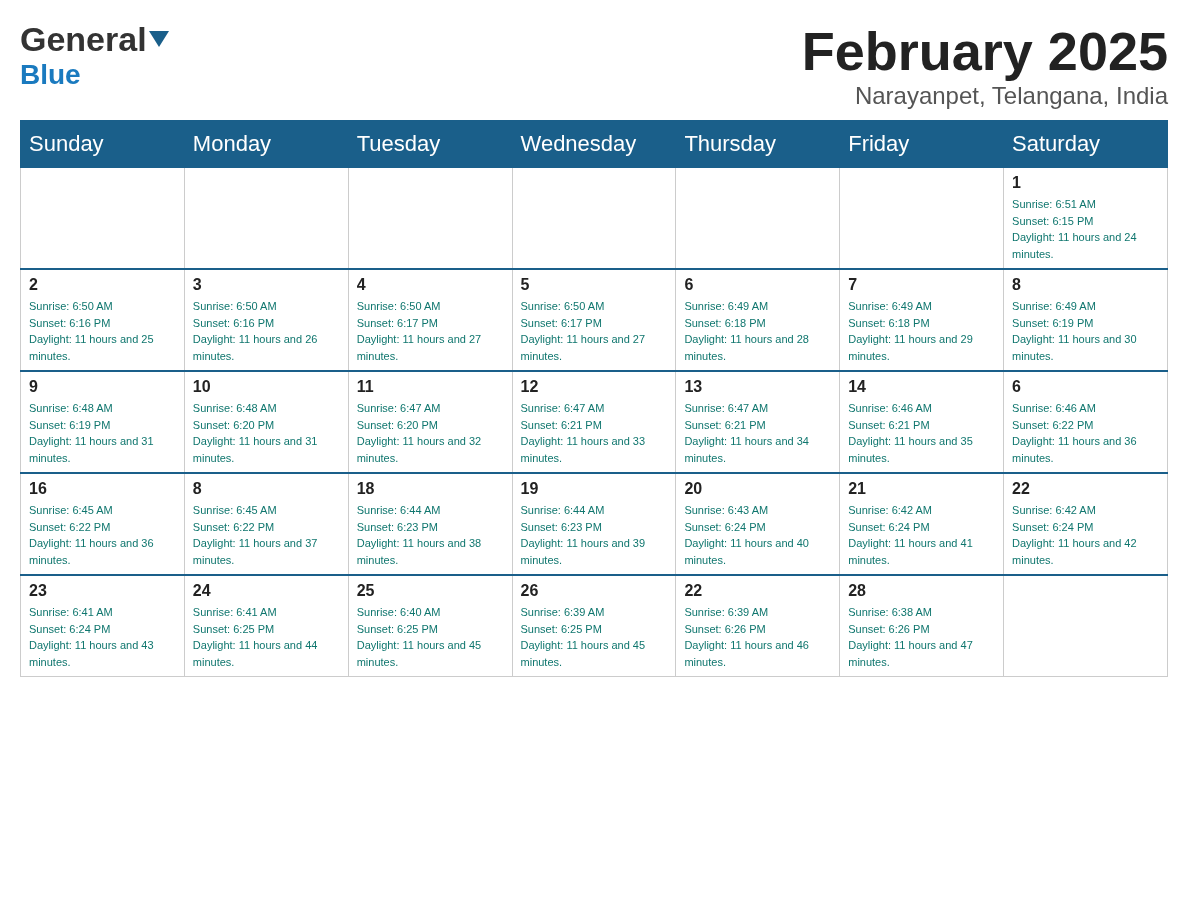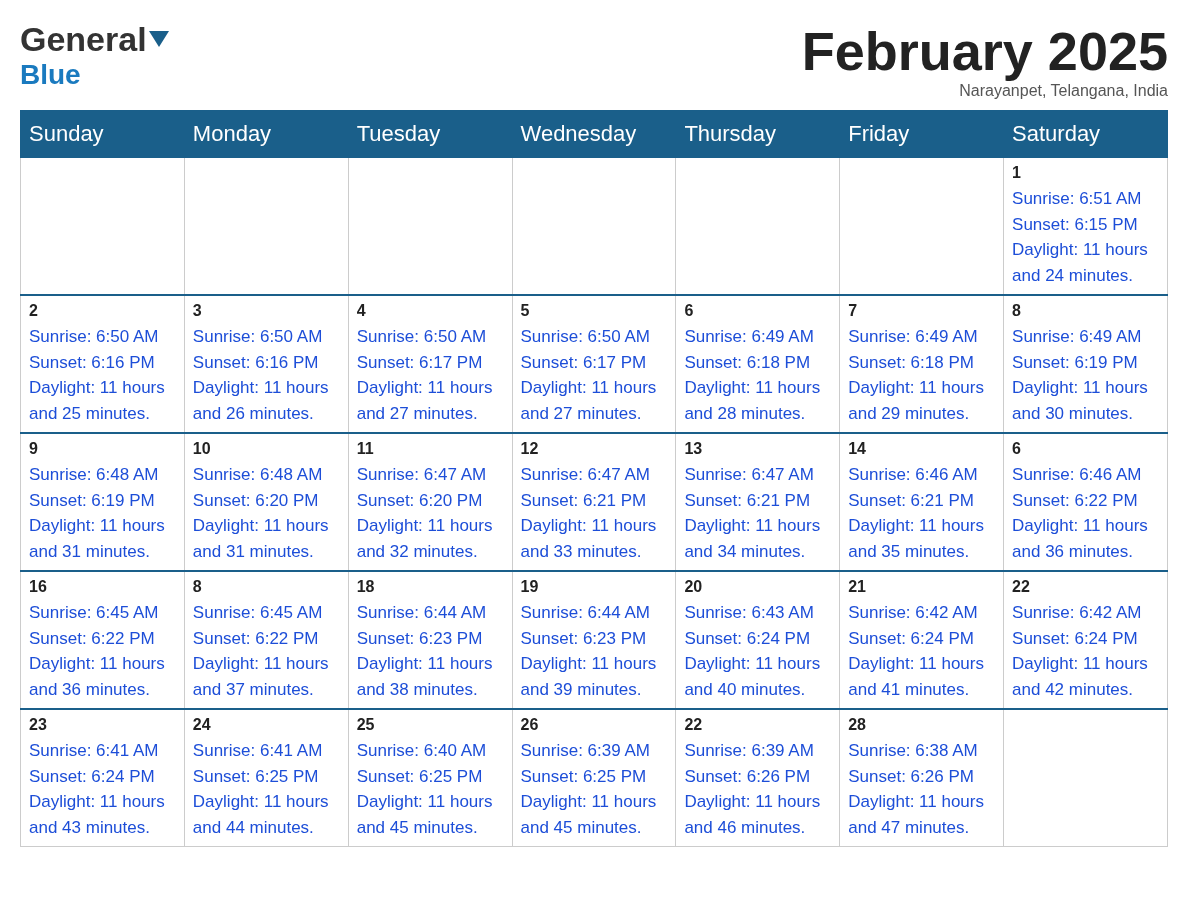--- a/index.html
+++ b/index.html
@@ -23,21 +23,21 @@
     }
     .title-section {
       text-align: right;
     }
     .title-section h1 {
       font-size: 54px;
       font-weight: bold;
       color: #222;
     }
     .title-section h2 {
-      font-size: 16px;
+      font-size: 24px;
       font-weight: normal;
       color: #555;
     }
     .calendar {
       width: 100%;
       border-collapse: collapse;
       margin-top: 10px;
     }
     .calendar th {
       background-color: #1a5f8a;
@@ -58,22 +58,22 @@
       color: #333;
     }
     .day-number {
       font-size: 16px;
       font-weight: bold;
       color: #222;
       display: block;
       margin-bottom: 4px;
     }
     .day-info {
-      font-size: 17px;
-      color: #1d4ed8;
+      font-size: 11px;
+      color: #0f766e;
       line-height: 1.5;
     }
     .empty-cell {
       background: #fff;
     }
     .row-border-top td {
       border-top: 2px solid #1a5f8a;
     }
     .logo-wrapper {
       display: flex;

